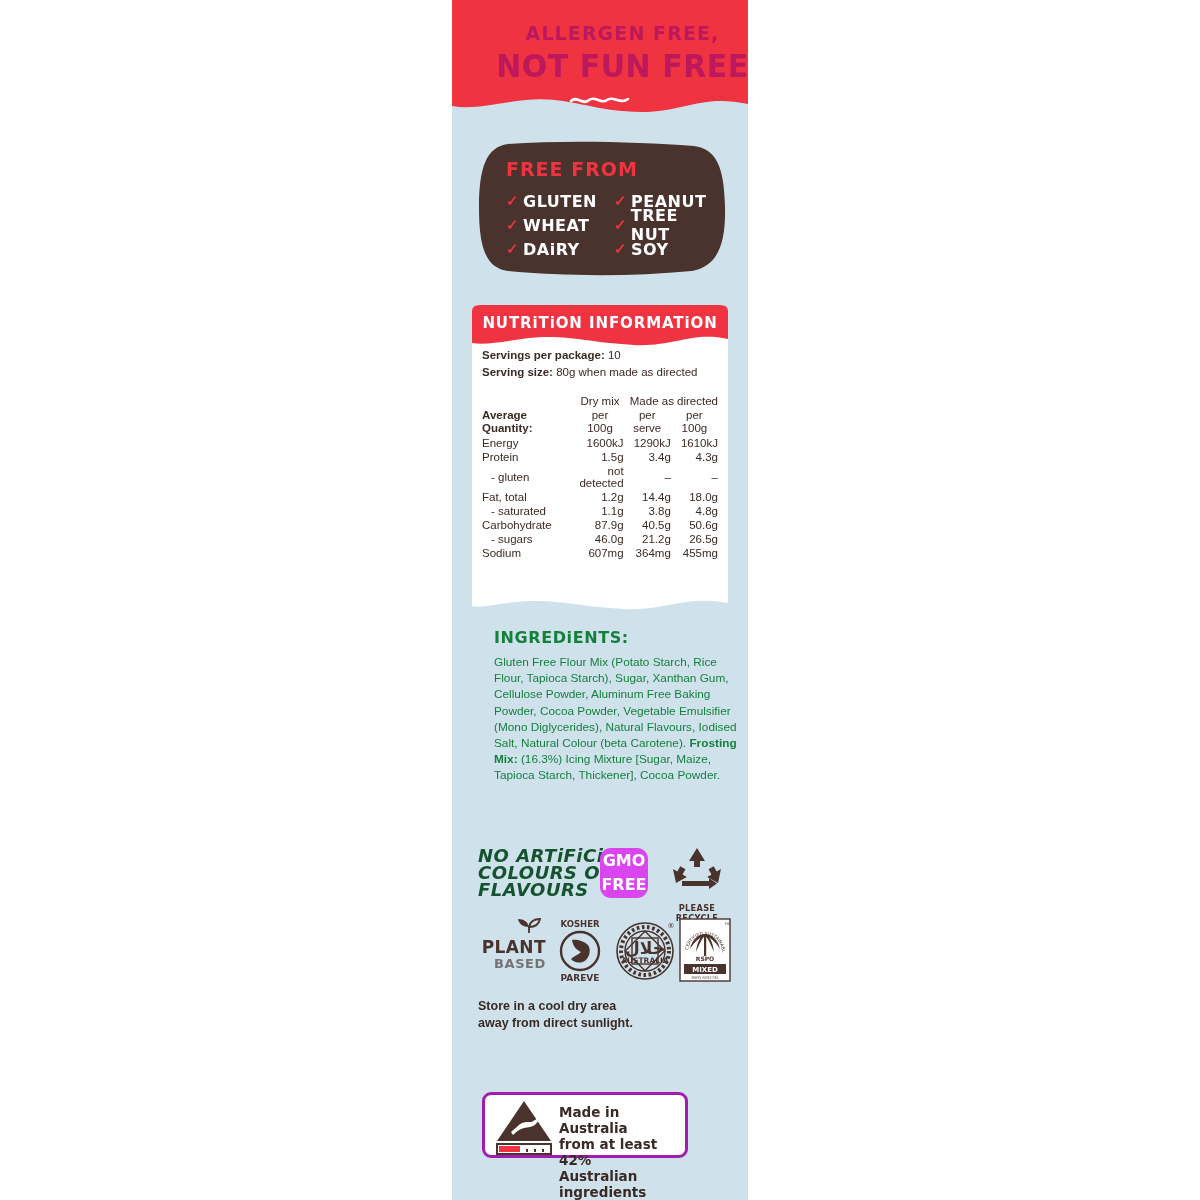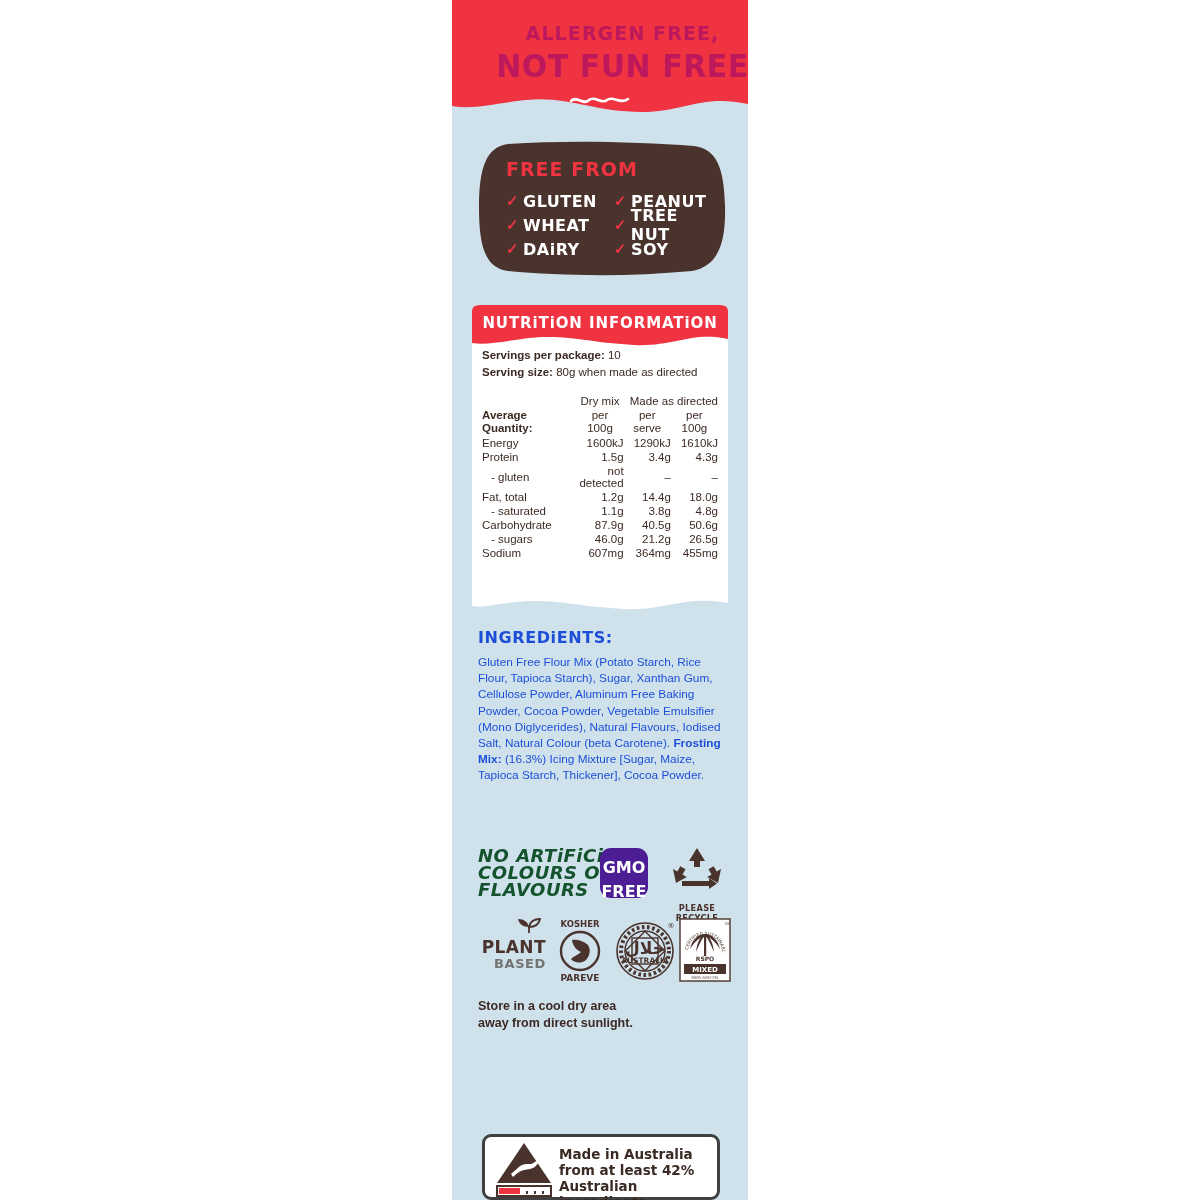--- a/index.html
+++ b/index.html
@@ -75,41 +75,41 @@
   .nt .num{text-align:right;width:20%;}
   .grp-head th{font-size:11.5px;font-weight:bold;padding-bottom:4px;}
   .grp-drymix{text-align:center;}
   .grp-made{text-align:right;}
   .avg-lbl{font-weight:bold;line-height:13px;}
   .percol{text-align:center;line-height:13px;}
   .rowgap td{padding-top:7px;}
   .indent{padding-left:9px !important;}
 
   
-  .ingr{position:absolute;left:26px;top:628px;width:250px;color:#1d4ed8;}
+  .ingr{position:absolute;left:42px;top:628px;width:250px;color:#15803d;}
   .ingr-title{
     font-size:16px;font-weight:bold;letter-spacing:0.6px;
     font-family:"DejaVu Sans", sans-serif;margin-bottom:7px;
   }
   .ingr-text{font-size:11.8px;line-height:16.2px;}
   .ingr-text b{font-weight:bold;}
 
   
   .badgerow1{position:absolute;left:26px;top:845px;width:252px;height:70px;}
   .noartif{
     position:absolute;left:0;top:2px;color:#14532d;
     font-size:18px;font-weight:bold;line-height:17px;letter-spacing:0.5px;
     font-family:"DejaVu Sans", sans-serif;
     font-style:italic;
   }
   .gmo{
     position:absolute;left:122px;top:3px;width:48px;height:50px;
-    background:#4c1d95;border-radius:11px;color:#fff;text-align:center;
+    background:#d946ef;border-radius:11px;color:#fff;text-align:center;
     font-family:"DejaVu Sans", sans-serif;font-weight:bold;font-size:16px;
-    line-height:24px;padding-top:8px;box-sizing:border-box;
+    line-height:24px;padding-top:1px;box-sizing:border-box;
   }
   .recyc{position:absolute;left:184px;top:0px;width:70px;text-align:center;}
   .recyc-cap{color:#4a332c;font-size:8.2px;font-weight:bold;letter-spacing:0.3px;
     font-family:"DejaVu Sans", sans-serif;margin-top:8px;}
 
   
   .badgerow2{position:absolute;left:22px;top:918px;width:258px;height:70px;}
   .b2{position:absolute;top:0;}
   .plant{left:0;width:72px;text-align:right;}
   .plant-l1{color:#4a332c;font-size:17px;font-weight:bold;letter-spacing:0.4px;
@@ -119,22 +119,22 @@
   .kosher{left:76px;width:60px;}
   .halal{left:140px;width:62px;}
   .rspo{left:204px;width:54px;}
 
   
   .store{position:absolute;left:26px;top:998px;width:250px;color:#3b2a23;
     font-size:12.5px;line-height:16.5px;font-weight:bold;}
 
   
   .ausmade{
-    position:absolute;left:30px;top:1134px;width:238px;height:66px;
-    background:#ffffff;border:3px solid #404040;border-radius:9px;
+    position:absolute;left:30px;top:1092px;width:206px;height:66px;
+    background:#ffffff;border:3px solid #a21caf;border-radius:9px;
     box-sizing:border-box;
   }
   .aus-text{
     position:absolute;left:74px;top:9px;color:#3b2a23;
     font-size:13.5px;font-weight:bold;line-height:16px;
     font-family:"DejaVu Sans", sans-serif;
   }
 </style>
 </head>
 <body>

